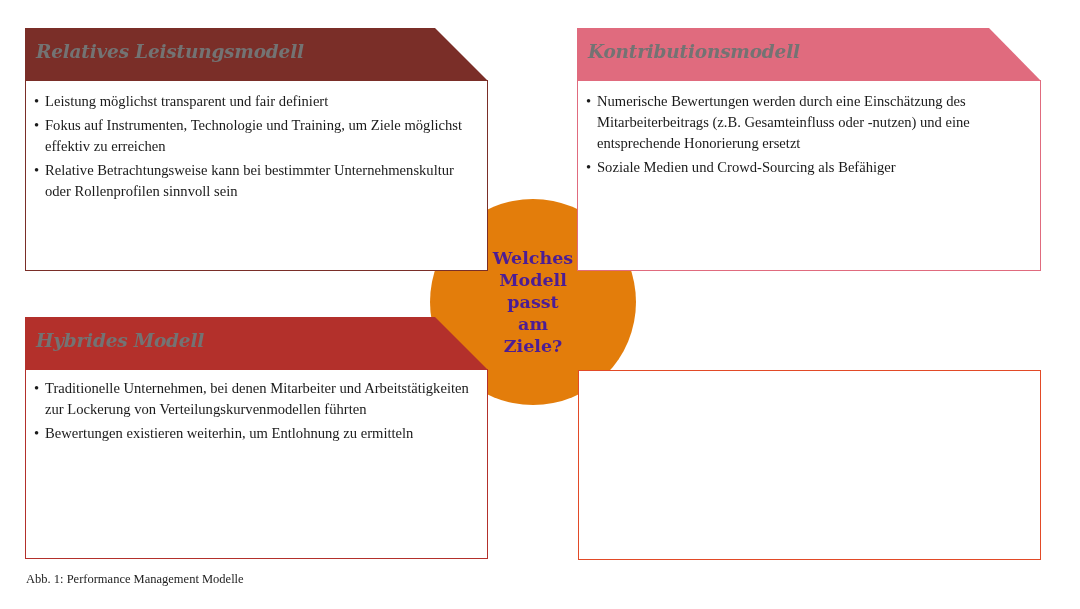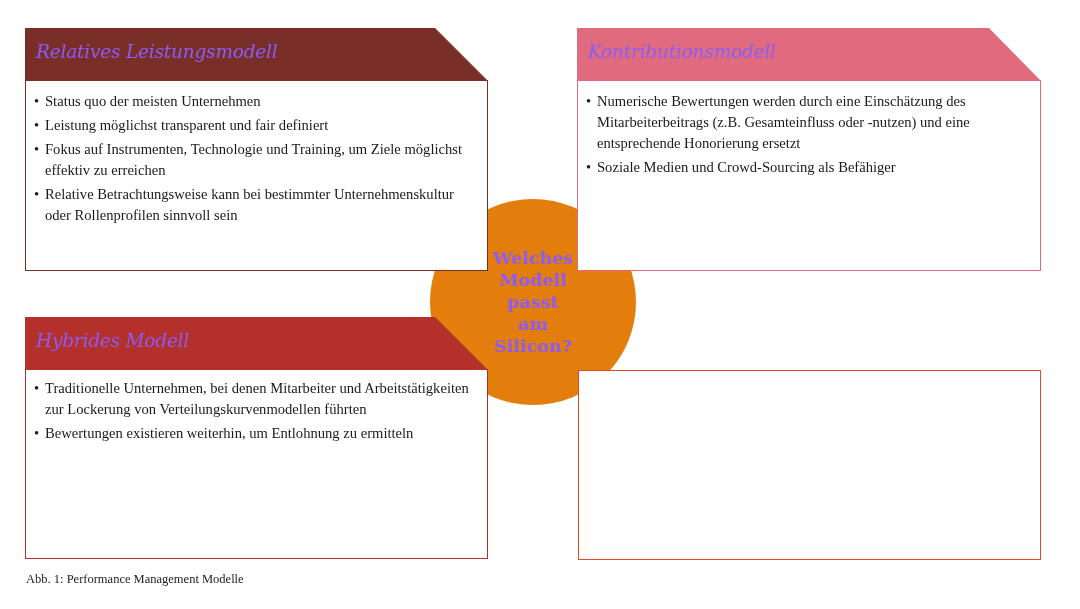--- a/index.html
+++ b/index.html
@@ -2,61 +2,60 @@
 <html><head>
 <meta charset="utf-8">
 <style>
   html, body { margin:0; padding:0; background:#ffffff; }
   body { width:1080px; height:609px; position:relative; overflow:hidden;
          font-family:"DejaVu Serif","Liberation Serif",serif; color:#1a1a1a; }
   .circle { position:absolute; left:430px; top:199px; width:206px; height:206px;
             border-radius:50%; background:#e37d0b; z-index:1; }
   .circle-text { position:absolute; left:430px; top:199px; width:206px; height:206px;
                  z-index:5; display:flex; align-items:center; justify-content:center;
-                 text-align:center; color:#8b5cf6; font-weight:bold; font-size:17.5px;
+                 text-align:center; color:#4c1d95; font-weight:bold; font-size:17.5px;
                  line-height:22px; font-family:"DejaVu Serif",serif; }
   .circle-text span { display:block; width:120px; }
   .card { position:absolute; z-index:3; }
   .card .hdr { position:absolute; left:0; top:0; height:52px; }
   .card .hdr svg { position:absolute; left:0; top:0; }
-  .card .title { position:absolute; left:11px; top:13px; color:#8b5cf6; font-style:italic;
-                 font-weight:normal; font-size:18.5px; white-space:nowrap; z-index:2;
+  .card .title { position:absolute; left:11px; top:13px; color:#737373; font-style:italic;
+                 font-weight:bold; font-size:18.5px; white-space:nowrap; z-index:2;
                  font-family:"DejaVu Serif",serif; letter-spacing:-0.2px; }
   .card .body { position:absolute; left:0; top:52px; background:#fff; box-sizing:border-box;
                 border:1.5px solid; padding:10px 10px 0 8px; }
   .card ul { list-style:none; margin:0; padding:0; }
   .card li { position:relative; padding-left:11px; font-size:14.6px; line-height:21px;
              margin-bottom:3px; font-family:"Liberation Serif",serif; }
   .card li::before { content:"•"; position:absolute; left:0; top:0; }
   .caption { position:absolute; left:26px; top:572px; font-size:12.5px;
              font-family:"Liberation Serif",serif; color:#222; }
 </style>
 </head>
 <body>
 
 <div class="circle"></div>
 <div class="circle-text">
   <span>
     <span>Welches</span>
     <span>Modell passt</span>
     <span>am</span>
-    <span>Silicon?</span>
+    <span>Ziele?</span>
   </span>
 </div>
 
 <div class="card" style="left:25px; top:28px; width:463px; height:243px;">
   <div class="hdr" style="width:463px;">
     <svg width="463" height="53" viewBox="0 0 463 53">
         <polygon points="0,0 410,0 463,53 0,53" fill="#7a2e28"></polygon>
       </svg>
     <div class="title">Relatives Leistungsmodell</div>
   </div>
   <div class="body" style="width:463px; height:191px; border-color:#7a2e28;">
     <ul>
-      <li>Status quo der meisten Unternehmen</li>
       <li>Leistung möglichst transparent und fair definiert</li>
       <li>Fokus auf Instrumenten, Technologie und Training, um Ziele möglichst effektiv zu erreichen</li>
       <li>Relative Betrachtungsweise kann bei bestimmter Unternehmenskultur oder Rollenprofilen sinnvoll sein</li>
     </ul>
   </div>
 </div>
 
 <div class="card" style="left:577px; top:28px; width:464px; height:243px;">
   <div class="hdr" style="width:464px;">
     <svg width="464" height="53" viewBox="0 0 464 53">

